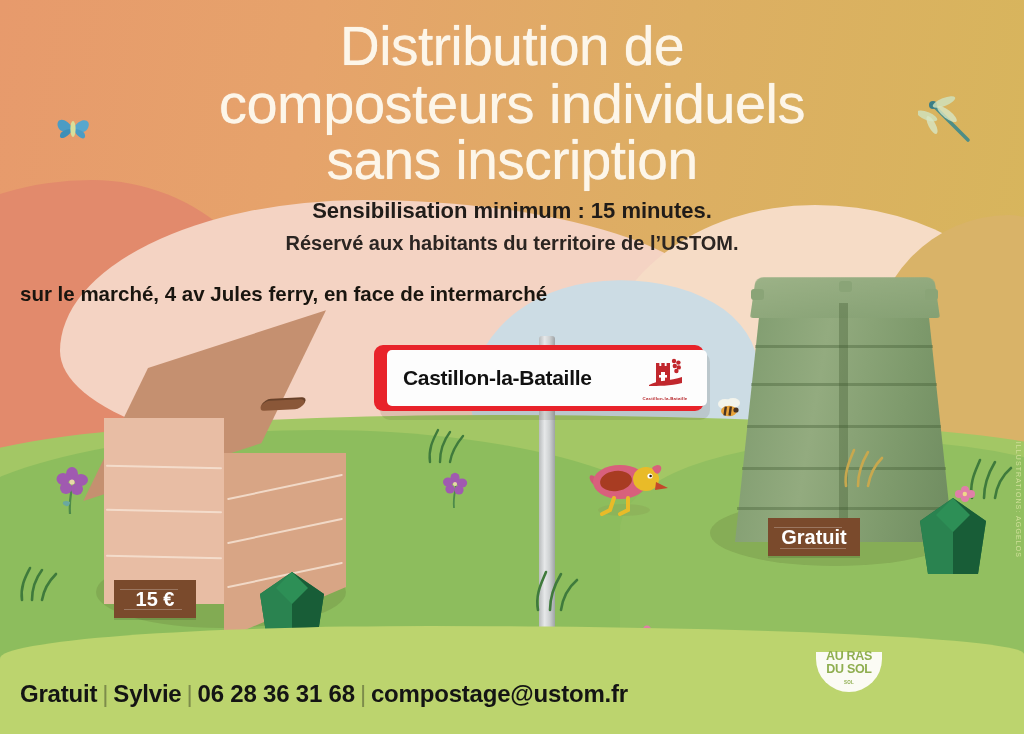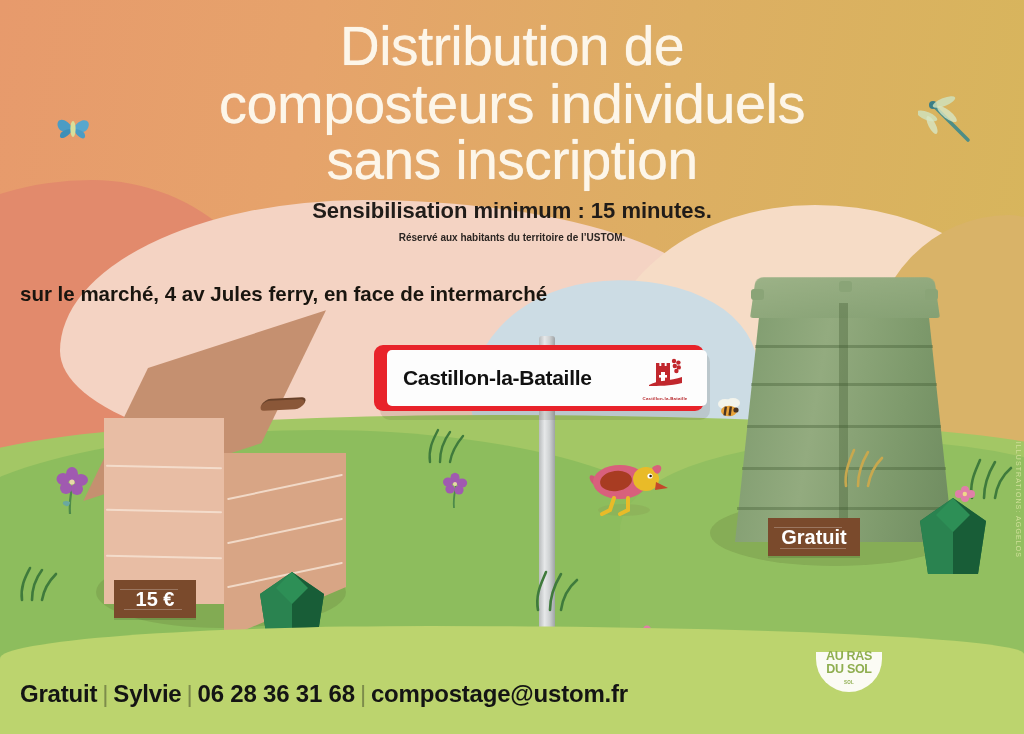--- a/index.html
+++ b/index.html
@@ -113,21 +113,21 @@
     color: #201c19;
     font-size: 22px;
     font-weight: bold;
   }
   #reserved {
     position: absolute;
     left: 0; top: 232px;
     width: 1024px;
     text-align: center;
     color: #2b2522;
-    font-size: 10px;
+    font-size: 20px;
     font-weight: 600;
   }
 
   
   #datebox {
     position: absolute;
     left: 20px; top: 262px;
     color: #19150f;
     font-size: 20.5px;
     font-weight: bold;

